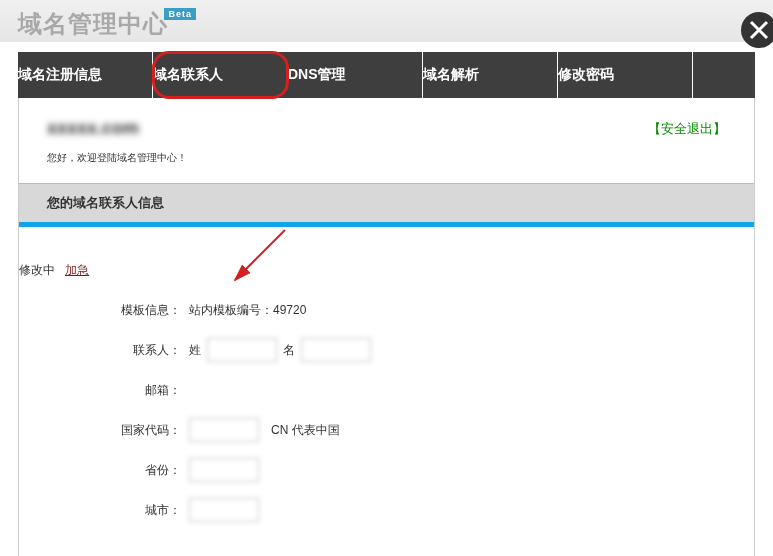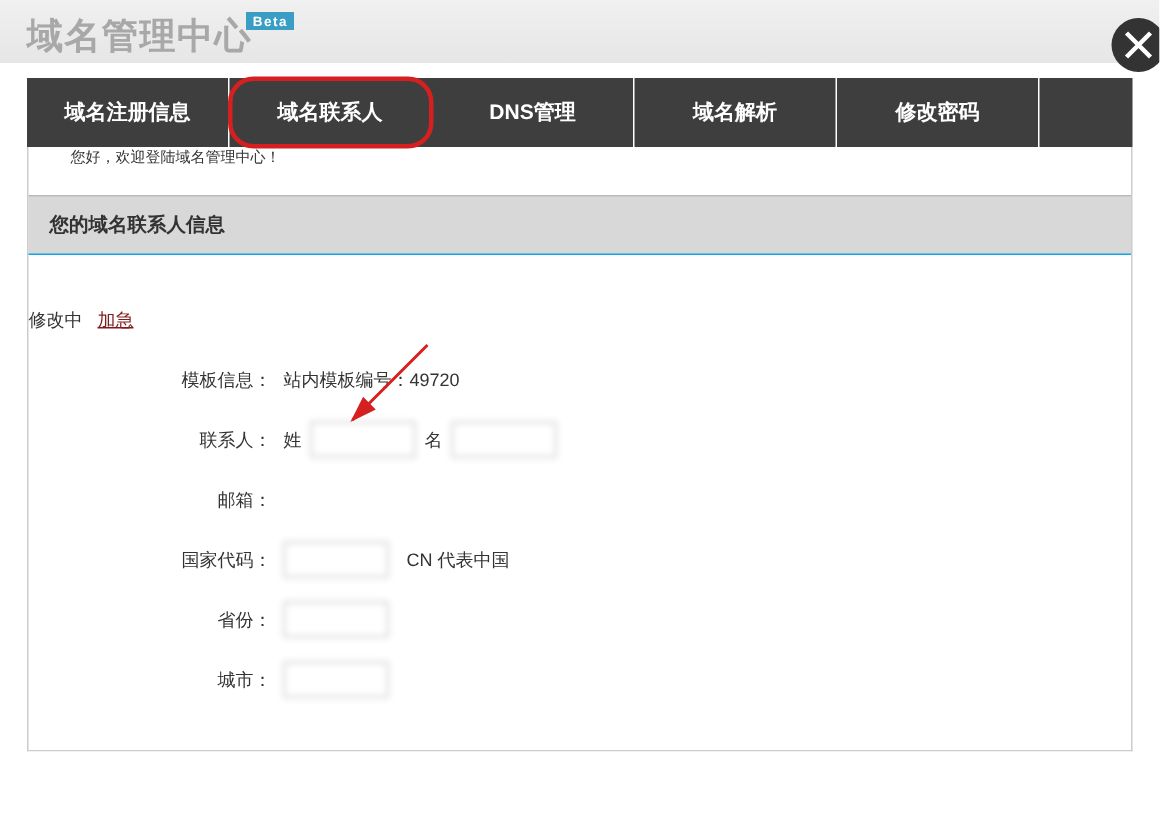--- a/index.html
+++ b/index.html
@@ -6,35 +6,35 @@
     body { font-family: "Microsoft YaHei", Arial, sans-serif; font-size: 12px; background: #fff; width: 773px; position: relative; }
     
     .header { padding: 8px 18px 2px 18px; background: linear-gradient(to bottom, #f0f0f0, #e6e6e6); }
     .logo-text { font-size: 24px; font-weight: bold; color: #a8a8a8; letter-spacing: 1px; display: inline-block; position: relative; }
     .beta-badge { background: #3a9ec4; color: #fff; font-size: 9px; padding: 1px 4px; position: absolute; right: -28px; top: 0; }
     
     .close-circle { position: absolute; right: 0; top: 10px; width: 40px; height: 40px; }
     .close-circle svg { width: 40px; height: 40px; }
     
     .nav { display: flex; background: #3e3e3e; margin: 10px 18px 0 18px; }
-    .nav-item { flex: 0 0 auto; width: 135px; text-align: center; color: #fff; font-size: 14px; font-weight: bold; padding: 14px 0; border-right: 1px solid #fff; cursor: pointer; }
+    .nav-item { flex: 0 0 auto; width: 135px; text-align: left; color: #fff; font-size: 14px; font-weight: bold; padding: 14px 0; border-right: 1px solid #fff; cursor: pointer; }
     .nav-item.active { outline: 3px solid #d62020; outline-offset: -2px; position: relative; z-index: 2; border-radius: 16px; }
     
     .content { margin: 0 18px; border: 1px solid #ccc; border-top: none; padding-bottom: 20px; }
     
     .domain-row { padding: 20px 28px 12px 28px; display: flex; align-items: center; }
     .domain-name { font-size: 18px; font-weight: bold; color: #333; flex: 1; filter: blur(3px); }
     .domain-name .com { filter: blur(0); }
     .logout-link { color: #008c00; font-size: 13px; }
     .logout-link::before { content: '【'; color: #008c00; }
     .logout-link::after { content: '】'; color: #008c00; }
     
     .welcome { padding: 0 28px 18px 28px; color: #333; font-size: 10px; }
     
-    .section-title { background: #d8d8d8; padding: 10px 14px; font-size: 13px; font-weight: bold; color: #333; border-top: 1px solid #bbb; border-bottom: 1px solid #0ea5e9; }
+    .section-title { background: #d8d8d8; padding: 10px 28px; font-size: 13px; font-weight: bold; color: #333; border-top: 1px solid #bbb; border-bottom: 5px solid #0ea5e9; }
     
     .form { padding: 30px 0 0 0; }
     .form-row { display: flex; align-items: center; margin-bottom: 14px; min-height: 26px; }
     .form-label { width: 170px; text-align: right; padding-right: 8px; color: #333; position: relative; }
     .form-label::after { content: '：'; }
     .form-value { display: flex; align-items: center; gap: 6px; color: #333; }
     .form-value input { border: 1px solid #c0c0c0; height: 24px; padding: 0 6px; font-size: 12px; }
     .inp-lg { width: 300px; }
     .inp-sm { width: 70px; filter: blur(2px); }
     .inp-md { width: 170px; filter: blur(2px); }
@@ -62,20 +62,24 @@
 
 <div class="nav">
   <div class="nav-item">域名注册信息</div>
   <div class="nav-item active">域名联系人</div>
   <div class="nav-item">DNS管理</div>
   <div class="nav-item">域名解析</div>
   <div class="nav-item">修改密码</div>
 </div>
 
 <div class="content">
+  <div class="domain-row">
+    <div class="domain-name"><span>xxxxx</span><span class="com">.com</span></div>
+    <a class="logout-link">安全退出</a>
+  </div>
   <div class="welcome">您好，欢迎登陆域名管理中心！</div>
 
   <div class="section-title">您的域名联系人信息</div>
 
   <div class="form">
     <div class="form-row">
       <div class="form-value">
         <span>修改中</span>
         <span class="urgent-link">加急</span>
       </div>

